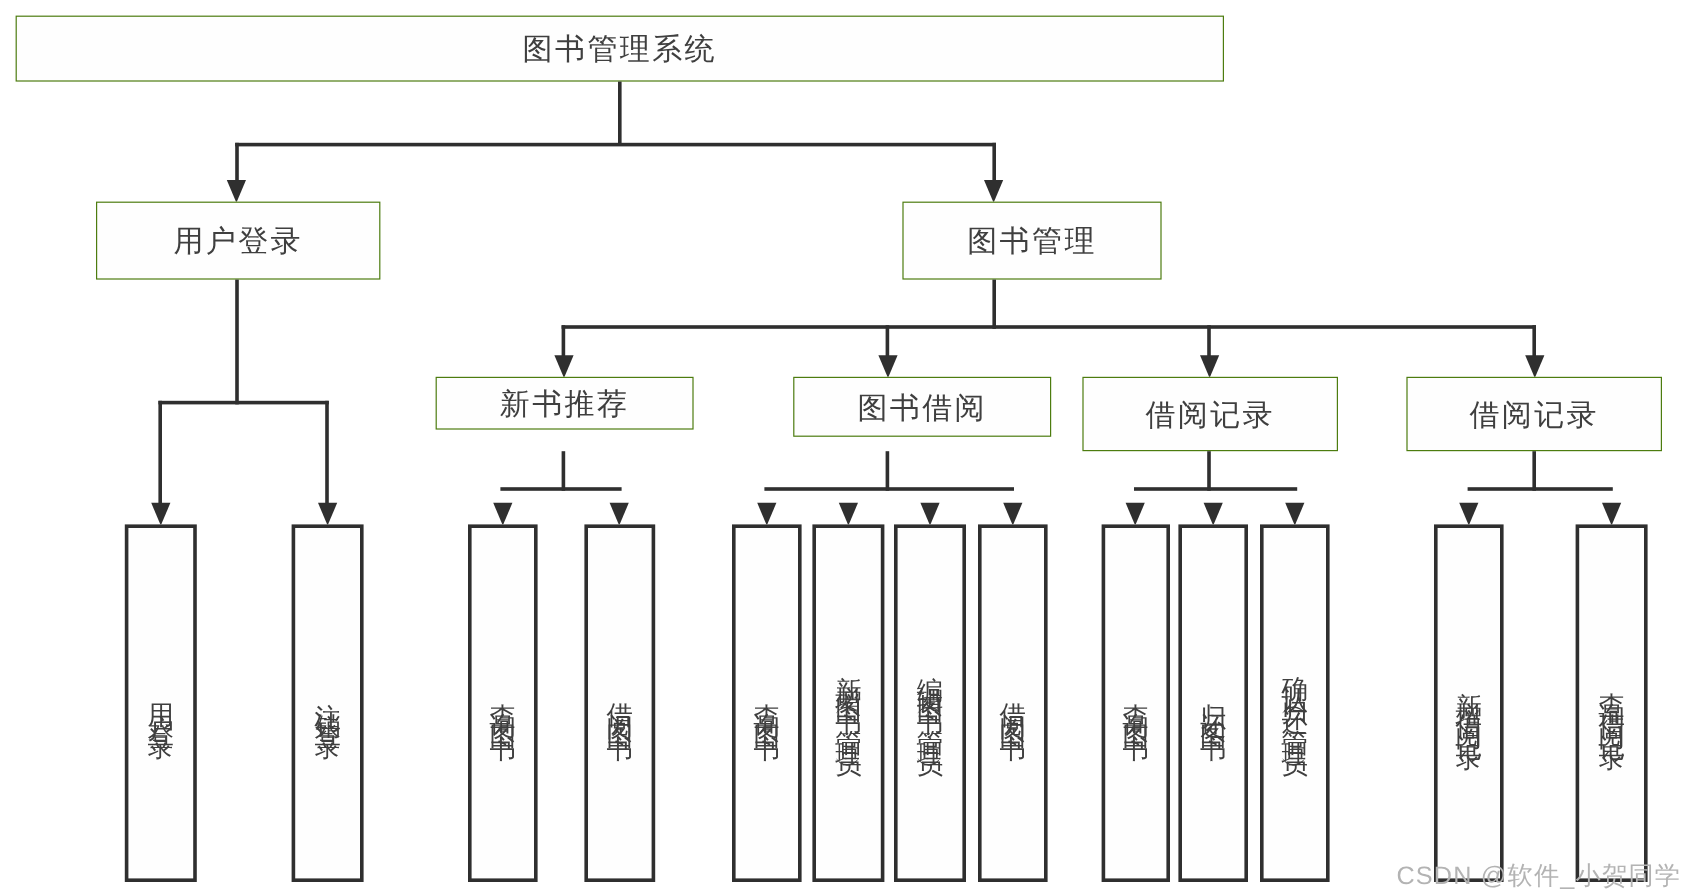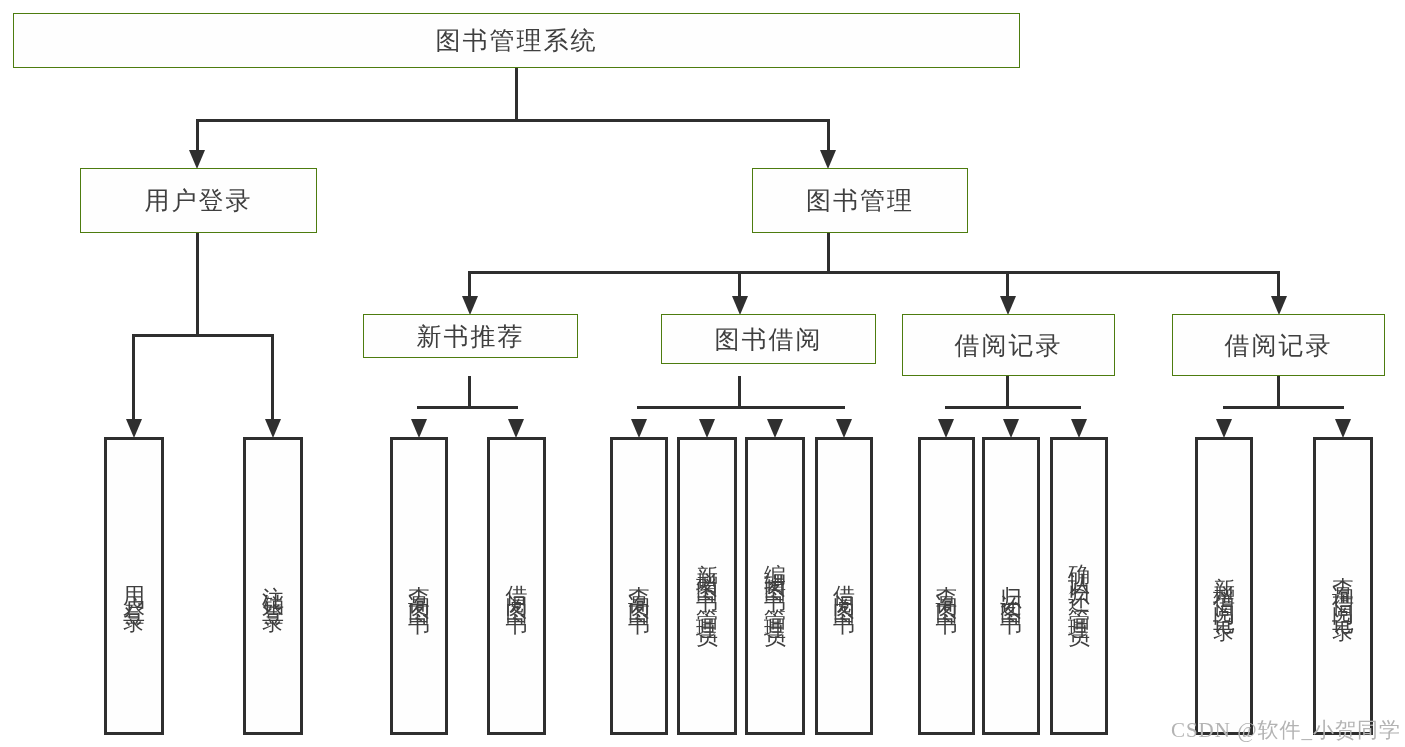--- a/index.html
+++ b/index.html
@@ -68,21 +68,20 @@
   }
   
   .watermark {
     position: absolute;
     top: 716px;
     right: 4px;
     font-size: 21px;
     letter-spacing: 1px;
     color: #b3b3b3;
     writing-mode: horizontal-tb;
-    font-family: Liberation Serif, serif;
   }
 </style>
 </head>
 <body>
 
 <div class="canvas">
 
   <div class="node" style="left:13px; top:13px; width:1007px; height:55px;">图书管理系统</div>
 
   <div class="vline" style="left:515px; top:68px; height:52px;"></div>

